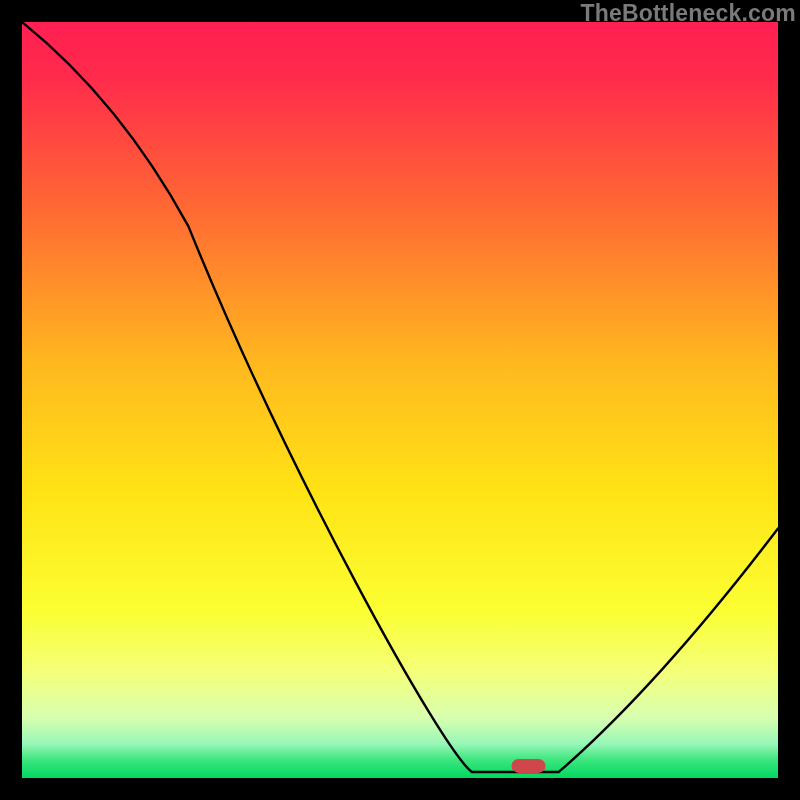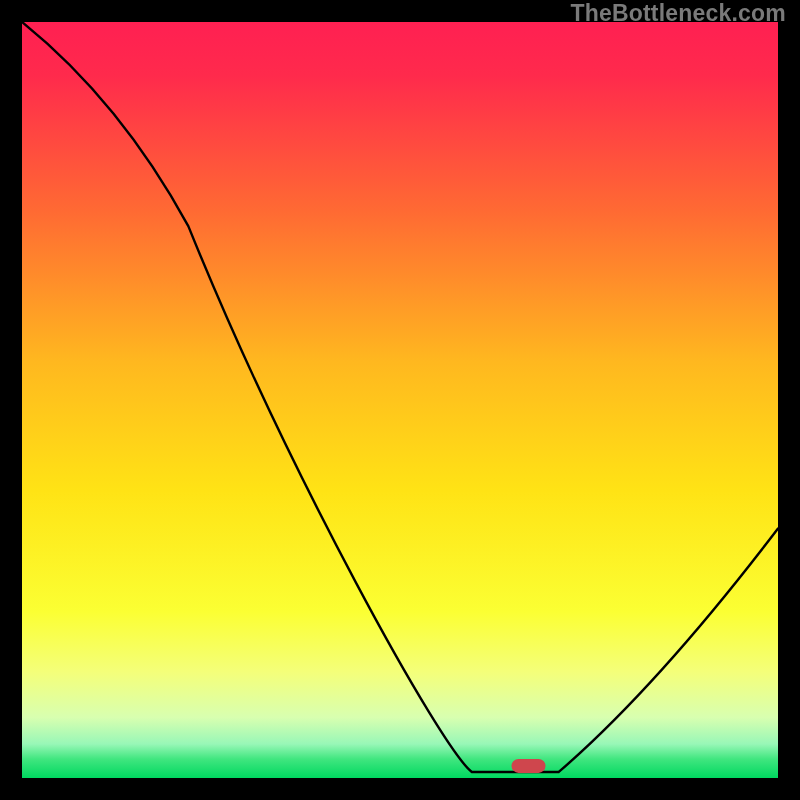--- a/index.html
+++ b/index.html
@@ -20,21 +20,21 @@
   .plot-area {
     position: absolute;
     left: 22px;
     top: 22px;
     width: 756px;
     height: 756px;
     overflow: hidden;
   }
   .watermark {
     position: absolute;
-    right: 14px;
+    right: 4px;
     top: 0px;
     font-size: 23px;
     font-weight: 600;
     color: #7a7a7a;
     font-family: Arial, Helvetica, sans-serif;
     letter-spacing: 0.2px;
   }
   svg { display: block; }
 </style>
 </head>

